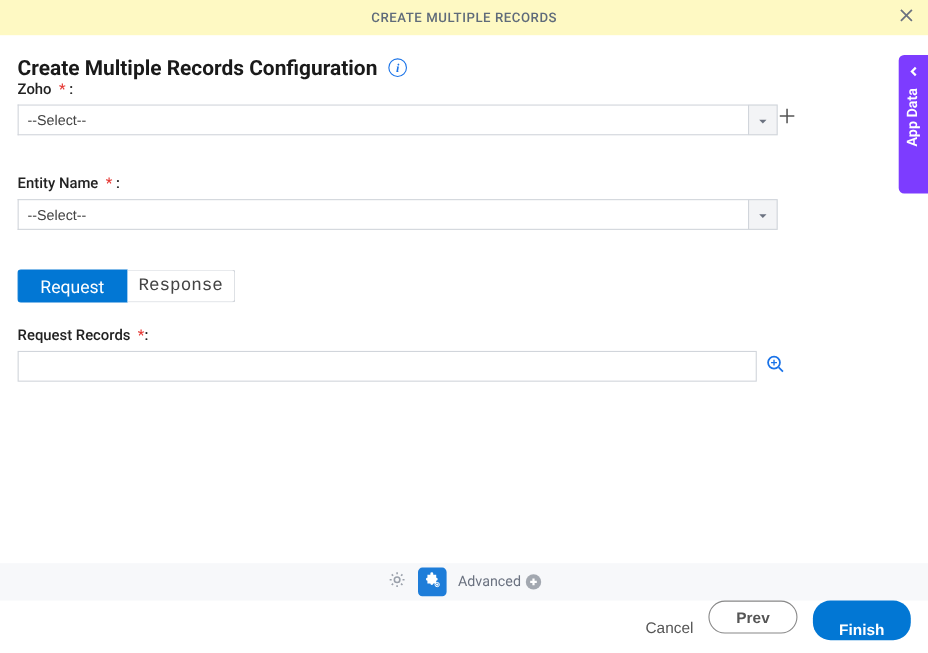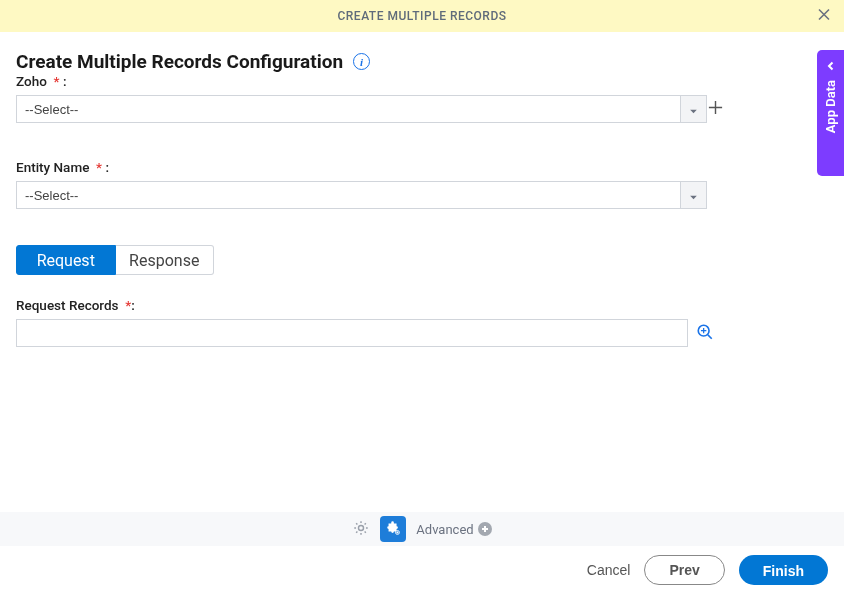--- a/index.html
+++ b/index.html
@@ -80,21 +80,21 @@
       font-size: 13.5px;
       color: #222;
       margin-bottom: 6px;
       font-weight: 500;
     }
     .required {
       color: #e53935;
     }
     .select-row {
       display: flex;
-      align-items: center;
+      align-items: flex-start;
     }
     .select-wrapper {
       display: flex;
       flex: 0 0 auto;
     }
     .select-input {
       width: 664px;
       height: 28px;
       border: 1px solid #d1d5db;
       border-right: none;
@@ -156,20 +156,21 @@
       background: #0277d4;
       color: #fff;
       border-radius: 3px 0 0 3px;
     }
     .tab-inactive {
       background: #fff;
       color: #444;
       border-color: #d1d5db;
       border-left: none;
       border-radius: 0 3px 3px 0;
+      font-family: Liberation Mono, monospace;
     }
     .mapping-row {
       display: flex;
       align-items: center;
       gap: 8px;
     }
     .mapping-input {
       width: 672px;
       height: 28px;
       border: 1px solid #d1d5db;
@@ -247,21 +248,20 @@
       stroke-width: 2;
       fill: none;
     }
     .footer-bar {
       position: absolute;
       bottom: 0;
       left: 0;
       right: 0;
       height: 48px;
       display: flex;
-      align-items: center;
       justify-content: flex-end;
       padding: 0 16px;
       gap: 14px;
     }
     .btn-text {
       color: #555;
       font-size: 14px;
       cursor: pointer;
       background: none;
       border: none;
@@ -272,21 +272,21 @@
       border: 1.5px solid #888;
       border-radius: 16px;
       background: #fff;
       color: #555;
       font-size: 14px;
       font-weight: 600;
       cursor: pointer;
     }
     .btn-primary {
       height: 30px;
-      padding: 8px 24px;
+      padding: 18px 24px;
       border: none;
       border-radius: 16px;
       background: #0277d4;
       color: #fff;
       font-size: 14px;
       font-weight: 600;
       cursor: pointer;
     }
     .side-tab {
       position: absolute;

